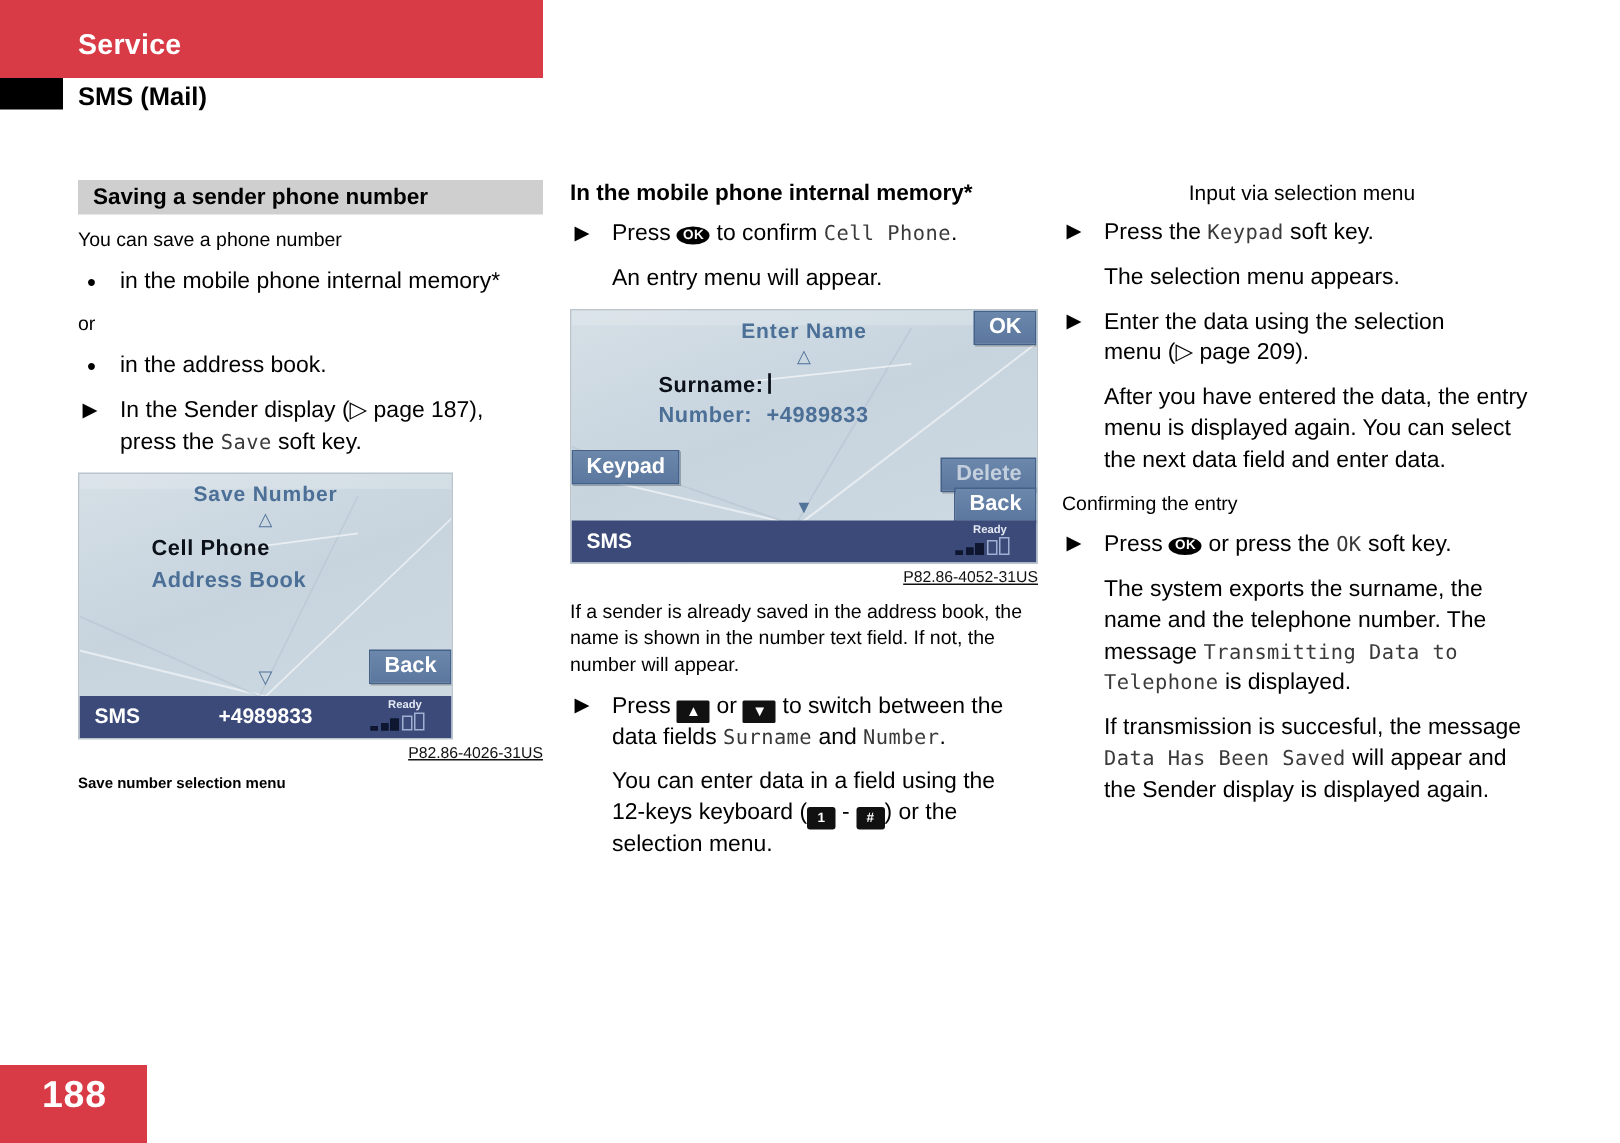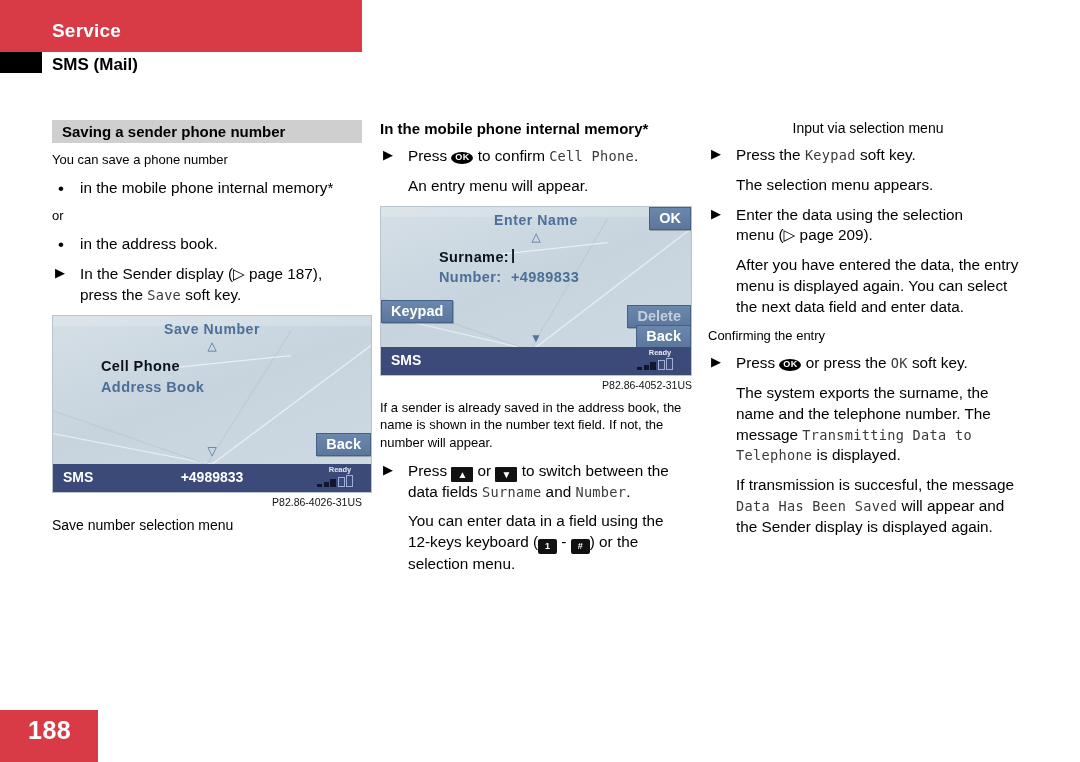--- a/index.html
+++ b/index.html
@@ -115,22 +115,22 @@
                justify-content: flex-start; margin-top: 1px; }
   .sig .b { border: 1px solid #9fb0d2; }
   .sig .b.f { background: #0e1630; border-color:#0e1630; }
   .sig .b1 { width: 5px; height: 3px; }
   .sig .b2 { width: 5px; height: 5px; }
   .sig .b3 { width: 6px; height: 8px; }
   .sig .b4 { width: 7px; height: 10px; }
   .sig .b5 { width: 7px; height: 12px; }
 
   .figcode { font-size: 10.5px; text-align: right; margin-top: 3px; color:#111;
-             font-family: "Liberation Sans", sans-serif; }
-  .figcap  { font-size: 14px; font-weight: normal; margin-top: 9px; }
+             font-family: "Liberation Sans", sans-serif; text-decoration: underline; }
+  .figcap  { font-size: 10px; font-weight: bold; margin-top: 9px; }
 
   
   .footer-red {
     position: absolute; left: 0; bottom: 0; width: 98px; height: 52px;
     background: #d83a46;
   }
   .footer-num {
     position: absolute; left: 28px; bottom: 17px;
     color: #fff; font-weight: bold; font-size: 25px; letter-spacing: .5px;
   }
@@ -160,21 +160,21 @@
     <span class="mk dot">•</span>
     <span>in the address book.</span>
   </div>
 
   <div class="item">
     <span class="mk">▶</span>
     <span>In the Sender display (▷ page 187),</span><br>
     <span>press the </span><span class="mono">Save</span><span> soft key.</span>
   </div>
 
-  <div class="screen" style="width:320px;height:178px;margin-top:6px;">
+  <div class="screen" style="width:250px;height:178px;margin-top:6px;">
     <div class="decor">
       <svg viewBox="0 0 310 178" preserveAspectRatio="none">
         <polyline points="-5,118 155,150 310,30" fill="none" stroke="#ffffff" stroke-opacity="0.55" stroke-width="1.4"></polyline>
         <polyline points="0,96 150,150 232,15" fill="none" stroke="#b9c6d2" stroke-opacity="0.7" stroke-width="1.2"></polyline>
         <polyline points="120,52 232,40" fill="none" stroke="#ffffff" stroke-opacity="0.6" stroke-width="1.2"></polyline>
         <rect x="0" y="0" width="310" height="10" fill="#ffffff" fill-opacity="0.18"></rect>
       </svg>
     </div>
     <div class="scr-title">Save Number</div>
     <div class="scr-up">△</div>

